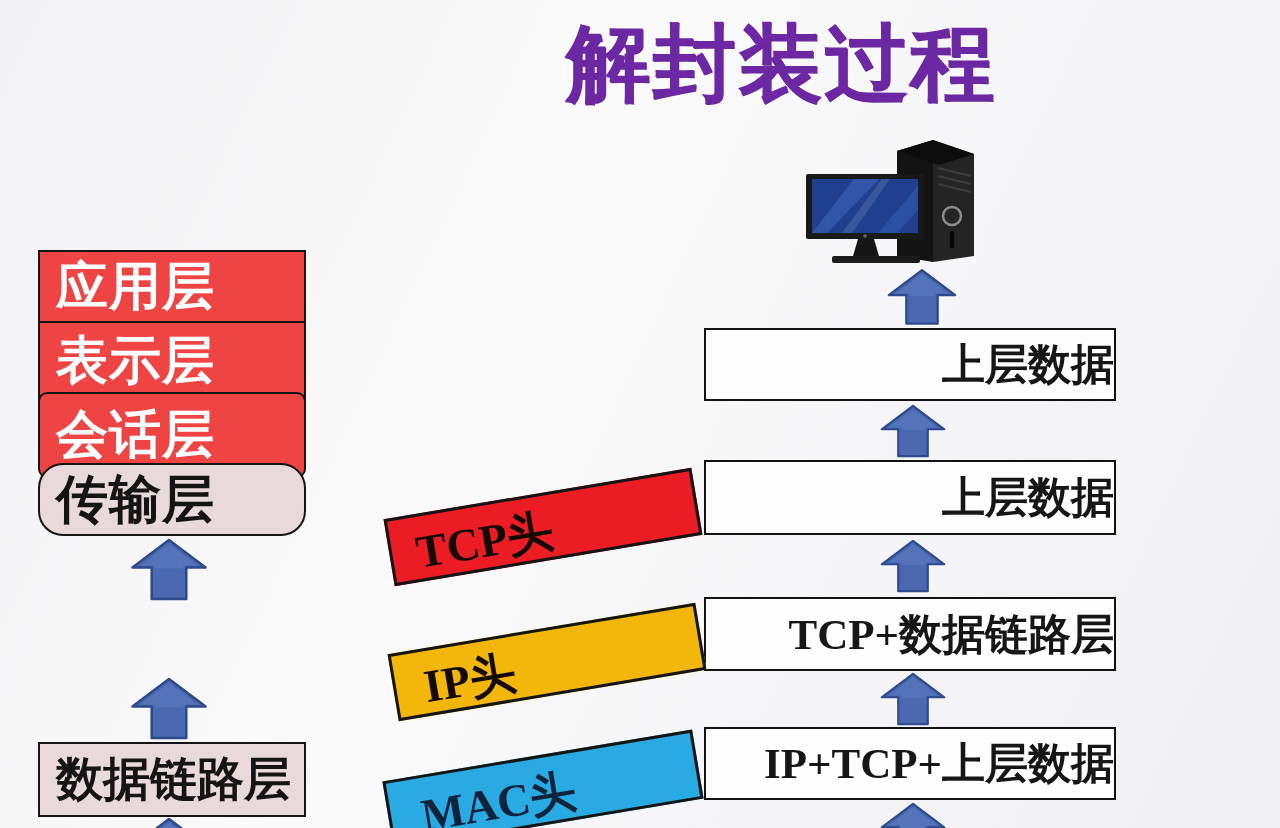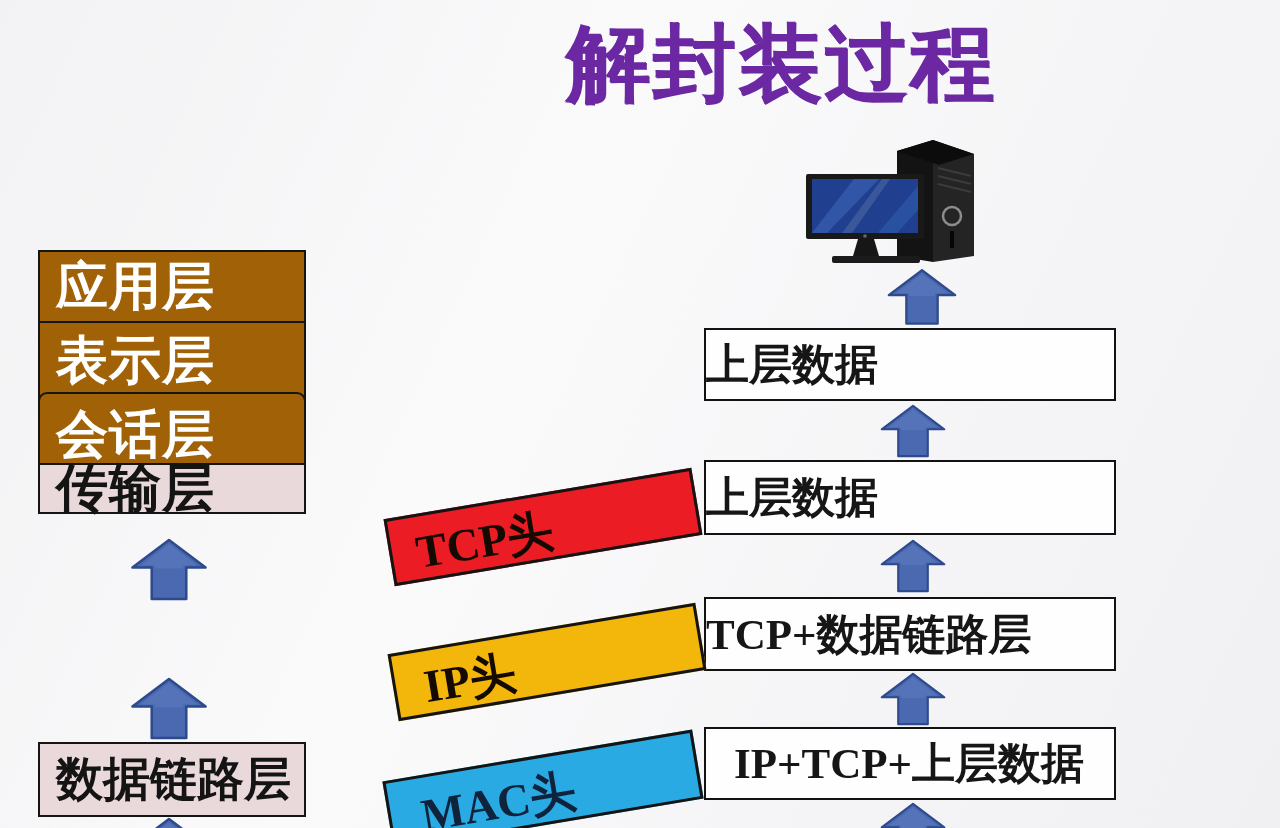--- a/index.html
+++ b/index.html
@@ -18,37 +18,37 @@
     text-shadow:1px 1px 0 #6b28a2;
   }
 
   
   .layer{
     position:absolute;left:22px;width:268px;box-sizing:border-box;
     border:2px solid #151515;display:flex;align-items:center;
     padding-left:16px;white-space:nowrap;
   }
   .layer .lbl{font-size:52px;font-weight:700;line-height:1;letter-spacing:1px;}
-  .layer.upper{background:#a16207;}
+  .layer.upper{background:#ef4444;}
   .layer.upper .lbl{color:#ffffff;}
   .layer.lower{background:#ead9da;}
   .layer.lower .lbl{color:#141414;}
   .layer.l-app{top:250px;height:73px;}
   .layer.l-pres{top:321px;height:80px;}
   .layer.l-sess{top:392px;height:86px;border-radius:9px;}
-  .layer.l-trans{top:463px;height:51px;}
+  .layer.l-trans{top:463px;height:73px;border-radius:25px;}
   .layer.l-net{top:602px;height:73px;}
   .layer.l-dl{top:742px;height:75px;}
   .layer.l-dl .lbl{font-size:47px;letter-spacing:0;text-align:right;}
 
   
   .databox{
     position:absolute;left:688px;width:412px;box-sizing:border-box;
     background:#fefefe;border:2px solid #121212;
-    display:flex;align-items:center;justify-content:flex-start;z-index:2;
+    display:flex;align-items:center;justify-content:flex-end;z-index:2;
   }
   .databox .lbl{font-size:43px;font-weight:700;color:#161616;line-height:1;white-space:nowrap;}
   .databox.d1{top:328px;height:73px;}
   .databox.d2{top:460px;height:75px;}
   .databox.d3{top:597px;height:74px;}
   .databox.d4{top:727px;height:73px;padding-left:28px;}
 
   
   .proto{
     position:absolute;box-sizing:border-box;border:3px solid #141414;

